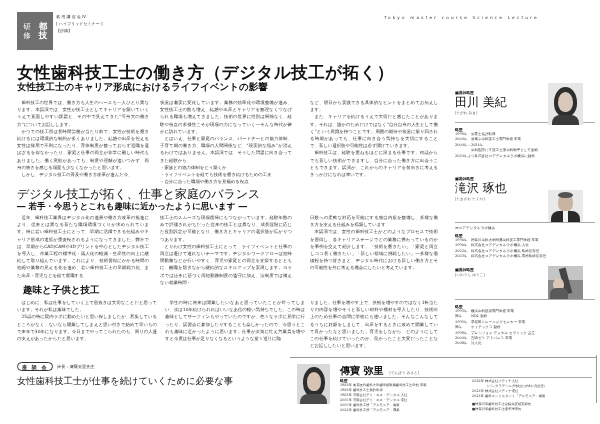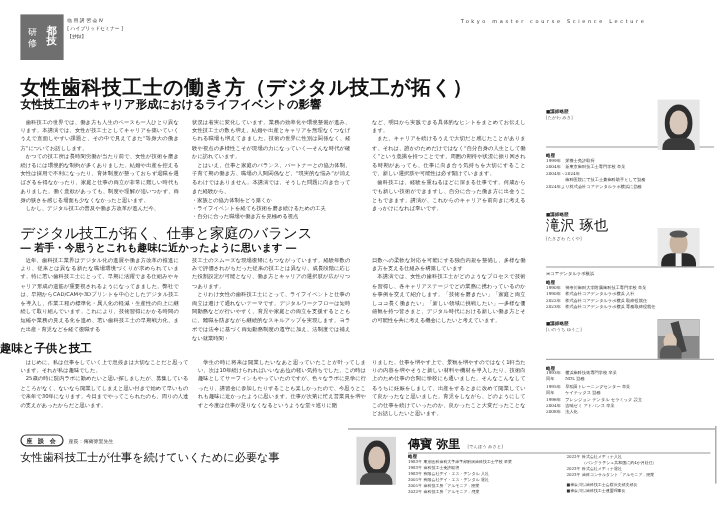--- a/index.html
+++ b/index.html
@@ -86,40 +86,41 @@
 </div>
 <div class="col" style="left:160px; top:214px; width:132px;">
   <p class="noind">技工士のスムーズな現場復帰にもつながっています。経験年数のみで評価されがちだった従来の技工とは異なり、成長段階に応じた役割設定が可能となり、働き方とキャリアの選択肢が広がりつつあります。</p>
   <p>とりわけ女性の歯科技工士にとって、ライフイベントと仕事の両立は避けて通れないテーマです。デジタルワークフローは短時間勤務などが行いやすく、育児や家庭との両立を支援するとともに、離職を防ぎながら継続的なスキルアップを実現します。ヨラボでは法令に基づく両短勤務制度の遵守に加え、法制度では補えない就業時間・</p>
 </div>
 <div class="col" style="left:310px; top:214px; width:128px;">
   <p class="noind">日数への柔軟な対応を可能にする独自内規を整備し、多様な働き方を支える仕組みを構築しています</p>
   <p>本講演では、女性の歯科技工士がどのようなプロセスで技術を習得し、各キャリアステージでどの業務に携わっているのかを事例を交えて紹介します。「技術を磨きたい」「家庭と両立しココ長く働きたい」「新しい領域に挑戦したい」―多様な価値観を持つ皆さまと、デジタル時代における新しい働き方とその可能性を共に考える機会にしたいと考えています。</p>
 </div>
 
-<div class="h2" style="left:0; top:284px;">趣味と子供と技工</div>
+<div class="h2" style="left:23px; top:284px;">趣味と子供と技工</div>
 <div class="col" style="left:17px; top:299px; width:140px;">
   <p>はじめに、私は仕事をしていく上で息抜きは大切なことだと思っています。それが私は趣味でした。</p>
   <p>25歳の時に院内ラボに勤めたいと思い探しましたが、募集しているところがなく、ないなら開業してしまえと思い付きで始めて早いもので来年で30年になります。今日までやってこられたのも、周りの人達の支えがあったからだと思います。</p>
 </div>
 <div class="col" style="left:165px; top:299px; width:140px;">
   <p>学生の時に将来は開業したいなあと思っていたことが叶ってしまい、次は10年続けられればいいなあ位の軽い気持ちでした。この時は趣味としてサーフィンもやっていたのですが、色々なラボに見学に行ったり、講習会に参加したりすることも楽しかったので、今思うとこれも趣味に近かったように思います。仕事が次第に忙え営業員を増やすと今度は仕事が足りなくなるというような堂々巡りに陥</p>
 </div>
 <div class="col" style="left:310px; top:299px; width:128px;">
   <p class="noind">りました。仕事を増やす上で、景観を増やすのではなく1軒当たりの内容を増やそうと新しい材料や機材を導入したり、技術向上のため仕事の合間に学校にも通いました。そんなこんなしてるうちに妊娠をしまして、出産をするときに改めて開業していて良かったなと思いました。育児をしながら、どのようにしてこの仕事を続けていったのか、良かったこと大変だったことなどお話ししたいと思います。</p>
 </div>
 
 <div class="zadankai">
   <span class="pill">座 談 会</span>
   <span class="chair">座長：傳寶弥里先生</span>
 </div>
 <div class="bottom-title">女性歯科技工士が仕事を続けていくために必要な事</div>
 
 <div class="profile" style="left:455px; top:90px; width:100px;">
   <div class="label">■講師略歴</div>
+  <div class="name">田川 美紀</div>
   <div class="kana">[たがわ みき]</div>
 </div>
 <div class="hline" style="left:455px; top:122px; width:140px;"></div>
 <div class="profile" style="left:455px; top:124px; width:140px;">
   <div class="career-h">略歴</div>
   <div class="career">
     <div class="row">
         <span class="yr">1999年</span>
         <span>栄養士免許取得</span>
       </div>

